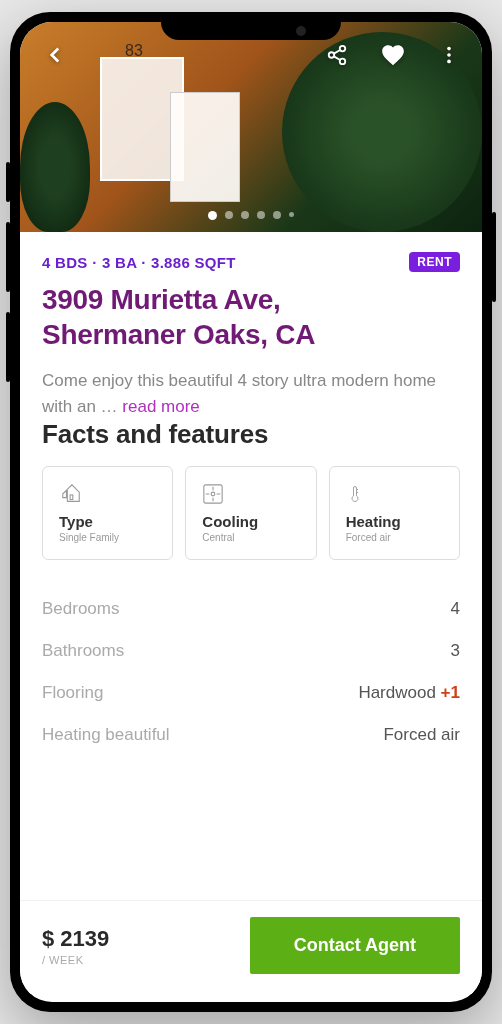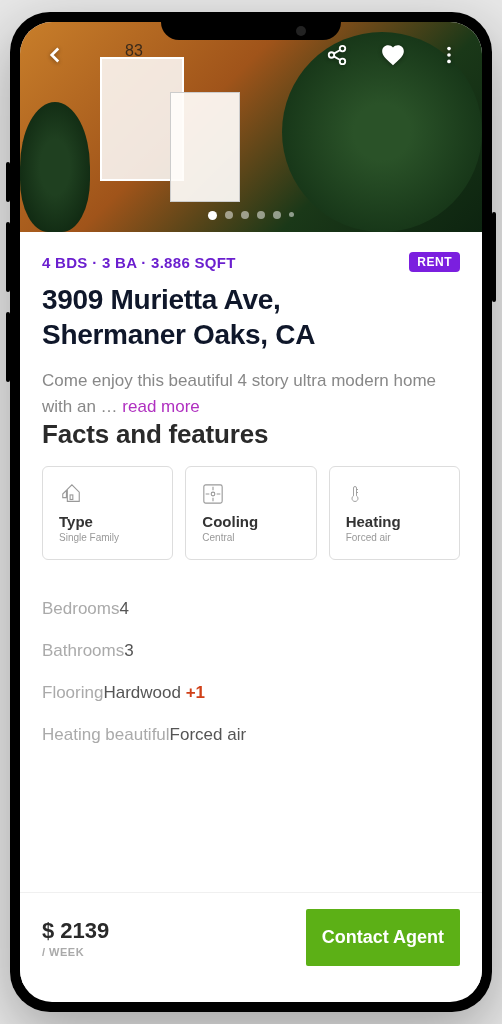--- a/index.html
+++ b/index.html
@@ -23,37 +23,37 @@
 .topbar-right{display:flex;gap:24px;align-items:center}
 .icon-btn{background:none;border:none;color:#fff;cursor:pointer;padding:4px;filter:drop-shadow(0 1px 2px rgba(0,0,0,.4))}
 .dots{position:absolute;bottom:12px;left:50%;transform:translateX(-50%);display:flex;gap:8px;z-index:10}
 .dot{width:8px;height:8px;border-radius:50%;background:rgba(255,255,255,.5)}
 .dot.active{background:#fff;width:9px;height:9px}
 .dot.small{width:5px;height:5px;margin-top:1px}
 .content{flex:1;overflow-y:auto;padding:20px 22px 100px}
 .meta-row{display:flex;justify-content:space-between;align-items:center;margin-bottom:10px}
 .meta{color:#6b1fcf;font-weight:700;font-size:15px;letter-spacing:.3px}
 .badge{background:#7b1fdf;color:#fff;font-size:12px;font-weight:800;padding:3px 8px;border-radius:4px;letter-spacing:.5px}
-.title{font-size:28px;font-weight:800;color:#0f172a;line-height:1.25;margin-bottom:16px;letter-spacing:-.3px}
+.title{font-size:28px;font-weight:800;color:#701a75;line-height:1.25;margin-bottom:16px;letter-spacing:-.3px}
 .desc{color:#888;font-size:17px;line-height:1.5;}
 .readmore{color:#b030c0;cursor:pointer}
 .section-h{font-size:26px;font-weight:800;color:#2a2a2a;margin-bottom:16px;letter-spacing:-.2px}
 .cards{display:flex;gap:12px;margin-bottom:28px}
 .card{flex:1;border:1px solid #ddd;border-radius:6px;padding:16px}
 .card-icon{height:24px;margin-bottom:6px;color:#999}
 .card-label{font-size:15px;font-weight:700;color:#333;margin-bottom:2px}
 .card-val{font-size:10px;color:#999}
-.detail-row{display:flex;padding:11px 0;font-size:17px}
+.detail-row{display:flex;justify-content:space-between;padding:11px 0;font-size:17px}
 .detail-row .k{color:#aaa}
 .detail-row .v{color:#555}
 .plus{color:#d04018;font-weight:600}
-.footer{position:absolute;bottom:16px;left:0;right:0;background:#fff;padding:16px 22px 20px;display:flex;justify-content:space-between;align-items:center;border-top:1px solid #f0f0f0}
+.footer{position:absolute;bottom:8px;left:0;right:0;background:#fff;padding:16px 22px 20px;display:flex;justify-content:space-between;align-items:center;border-top:1px solid #f0f0f0}
 .price{font-size:22px;font-weight:800;color:#2a2a2a}
-.period{font-size:11px;color:#aaa;font-weight:700;letter-spacing:.5px;margin-top:2px}
-.cta{background:#5cb016;color:#fff;border:none;padding:18px 16px;font-size:18px;font-weight:700;cursor:pointer;border-radius:2px}
+.period{font-size:11px;color:#aaa;font-weight:400;letter-spacing:.5px;margin-top:2px}
+.cta{background:#5cb016;color:#fff;border:none;padding:18px 44px;font-size:18px;font-weight:700;cursor:pointer;border-radius:2px}
 </style>
 </head>
 <body>
 
 <div class="phone">
   <div class="side-btn l1"></div>
     <div class="side-btn l2"></div>
     <div class="side-btn l3"></div>
     <div class="side-btn r1"></div>
   <div class="screen">

